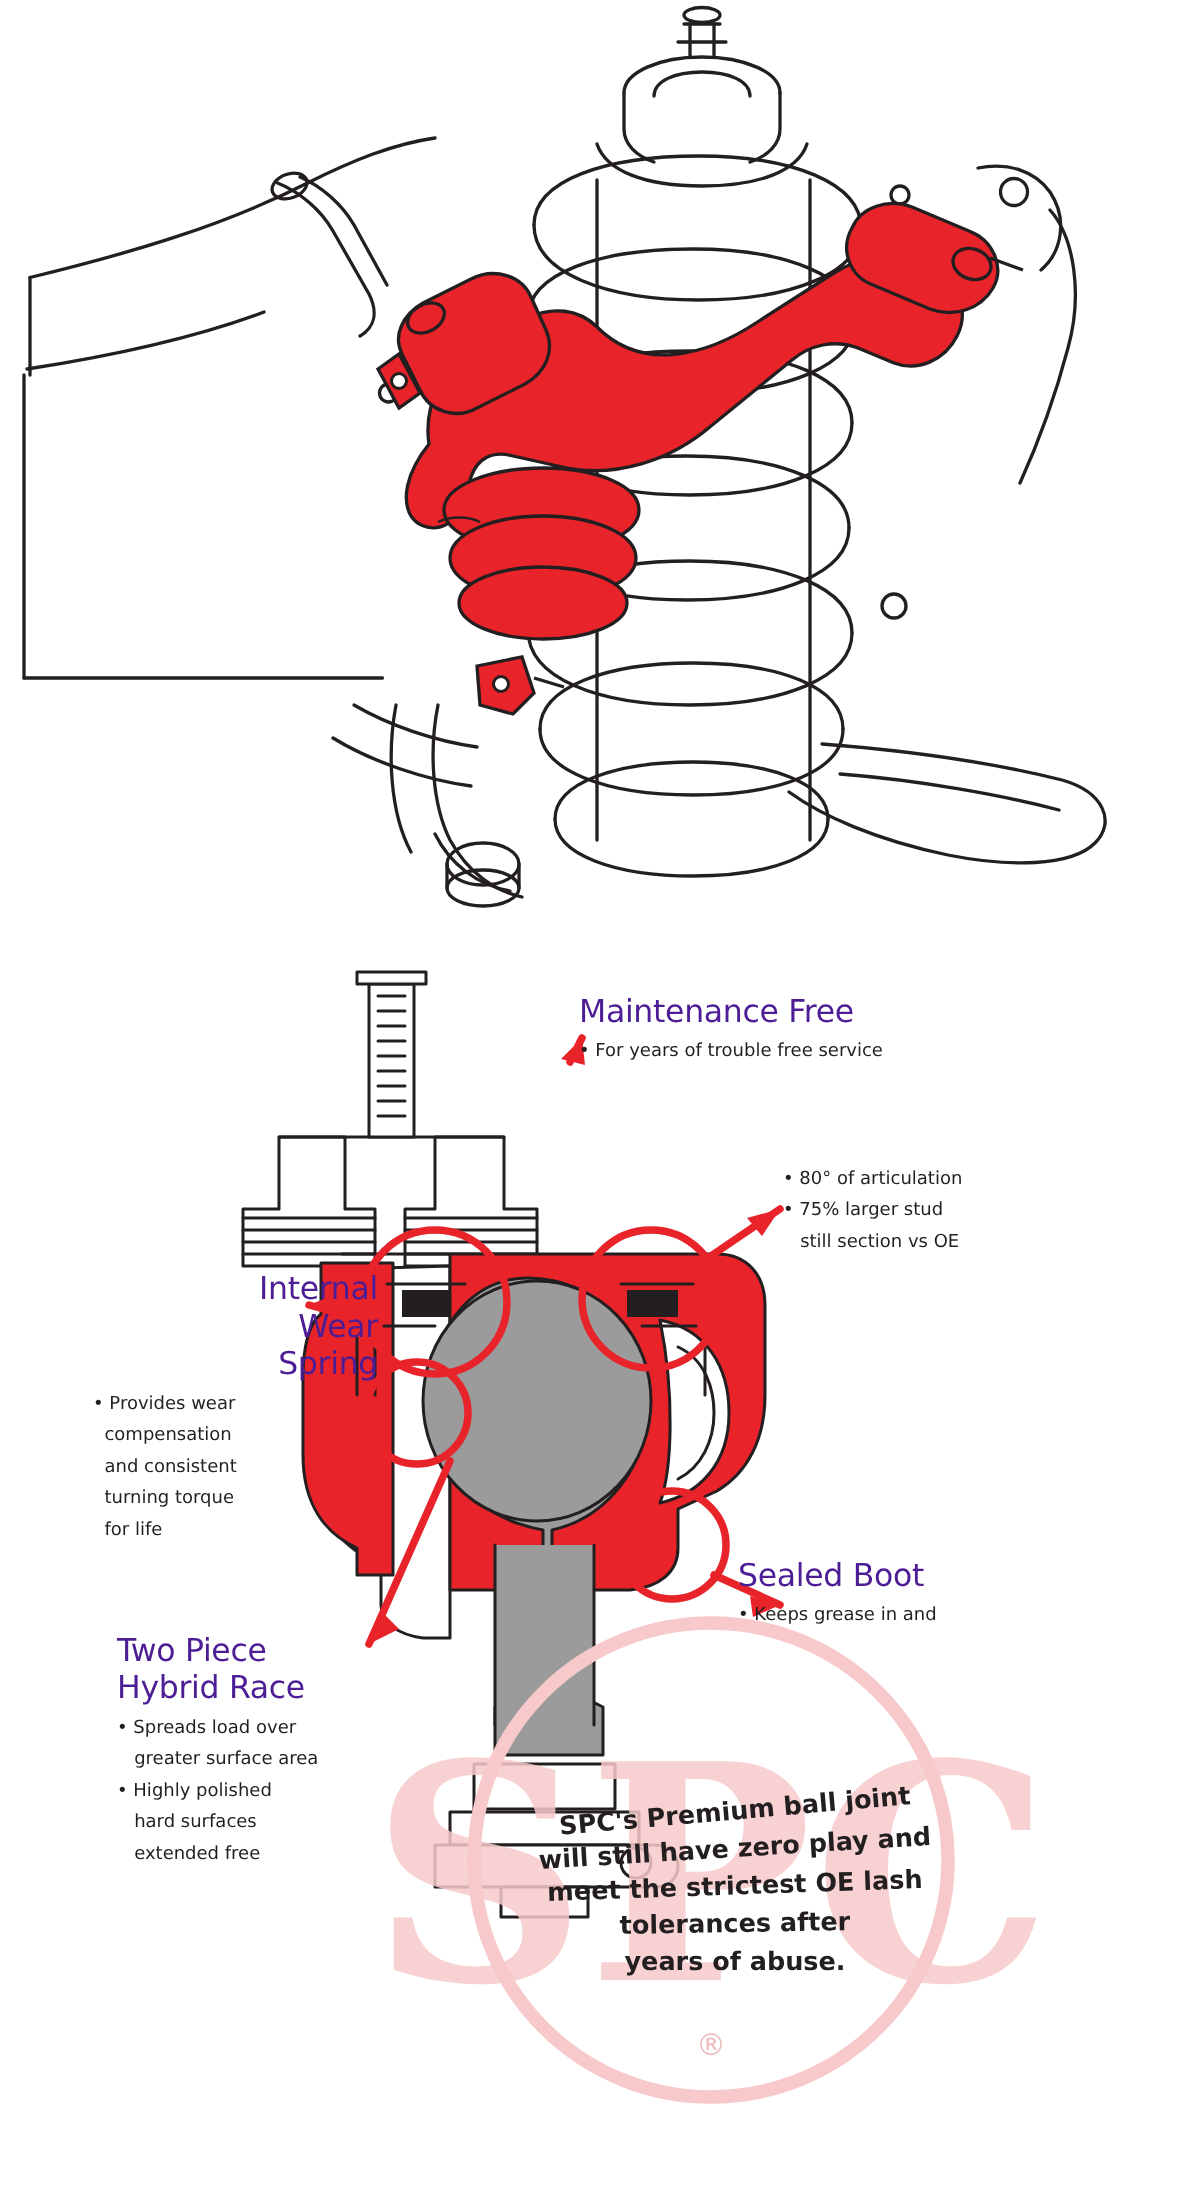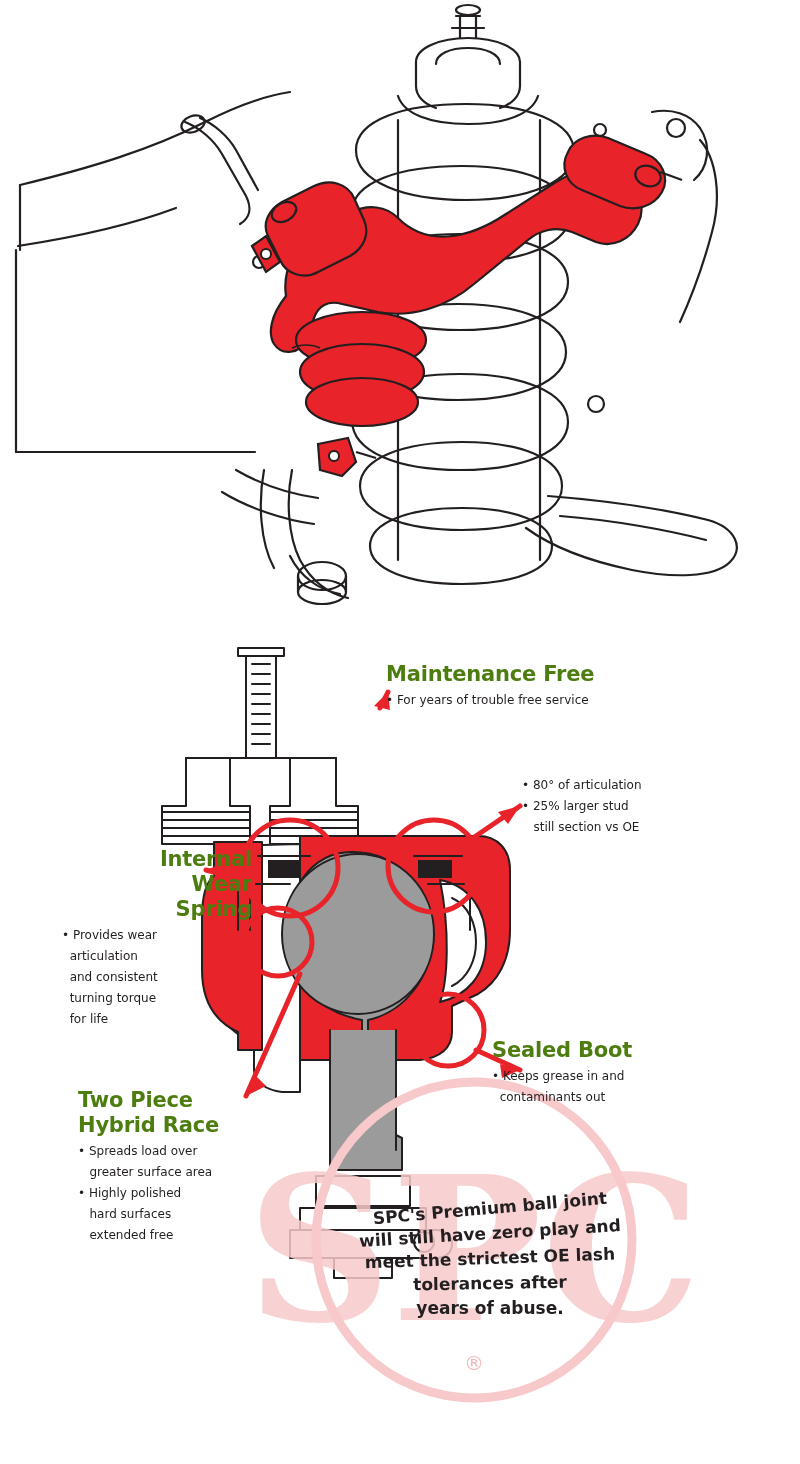--- a/index.html
+++ b/index.html
@@ -8,22 +8,22 @@
   .stage{position:absolute;left:0;top:0;width:800px;height:1464px;}
 
   
   .top-illu{position:absolute;left:0;top:0;width:800px;height:640px;}
   .bottom-illu{position:absolute;left:0;top:630px;width:800px;height:834px;}
 
   
   .callout{position:absolute;}
   .callout .head{
     font-family:"DejaVu Sans",sans-serif;
-    font-weight:bold;
-    color:#4d7c0f;
+    font-weight:normal;
+    color:#4c1d95;
     font-size:21px;
     line-height:25px;
     letter-spacing:-0.2px;
   }
   .callout .bullets{
     margin-top:3px;
     font-family:"DejaVu Sans",sans-serif;
     font-size:12px;
     line-height:21px;
     color:#231f20;
@@ -236,32 +236,32 @@
   <div class="callout" id="c-maintenance">
     <div class="head">Maintenance Free</div>
     <div class="bullets">
       <div>• For years of trouble free service</div>
     </div>
   </div>
 
   <div class="callout" id="c-36mm">
     <div class="bullets">
       <div>• 80° of articulation</div>
-      <div>• 25% larger stud</div>
+      <div>• 75% larger stud</div>
       <div>   still section vs OE</div>
     </div>
   </div>
 
   <div class="callout" id="c-internal">
     <div class="head">Internal</div>
     <div class="head">Wear</div>
     <div class="head">Spring</div>
     <div class="bullets">
       <div>• Provides wear</div>
-      <div>  articulation</div>
+      <div>  compensation</div>
       <div>  and consistent</div>
       <div>  turning torque</div>
       <div>  for life</div>
     </div>
   </div>
 
   <div class="callout" id="c-twopiece">
     <div class="head">Two Piece</div>
     <div class="head">Hybrid Race</div>
     <div class="bullets">
@@ -270,21 +270,20 @@
       <div>• Highly polished</div>
       <div>   hard surfaces</div>
       <div>   extended free</div>
     </div>
   </div>
 
   <div class="callout" id="c-sealed">
     <div class="head">Sealed Boot</div>
     <div class="bullets">
       <div>• Keeps grease in and</div>
-      <div>  contaminants out</div>
     </div>
   </div>
 
   <div class="wm-text">
     <span class="l wm-l1">SPC's Premium ball joint</span>
     <span class="l wm-l2">will still have zero play and</span>
     <span class="l wm-l3">meet the strictest OE lash</span>
     <span class="l wm-l4">tolerances after</span>
     <span class="l wm-l5">years of abuse.</span>
   </div>

